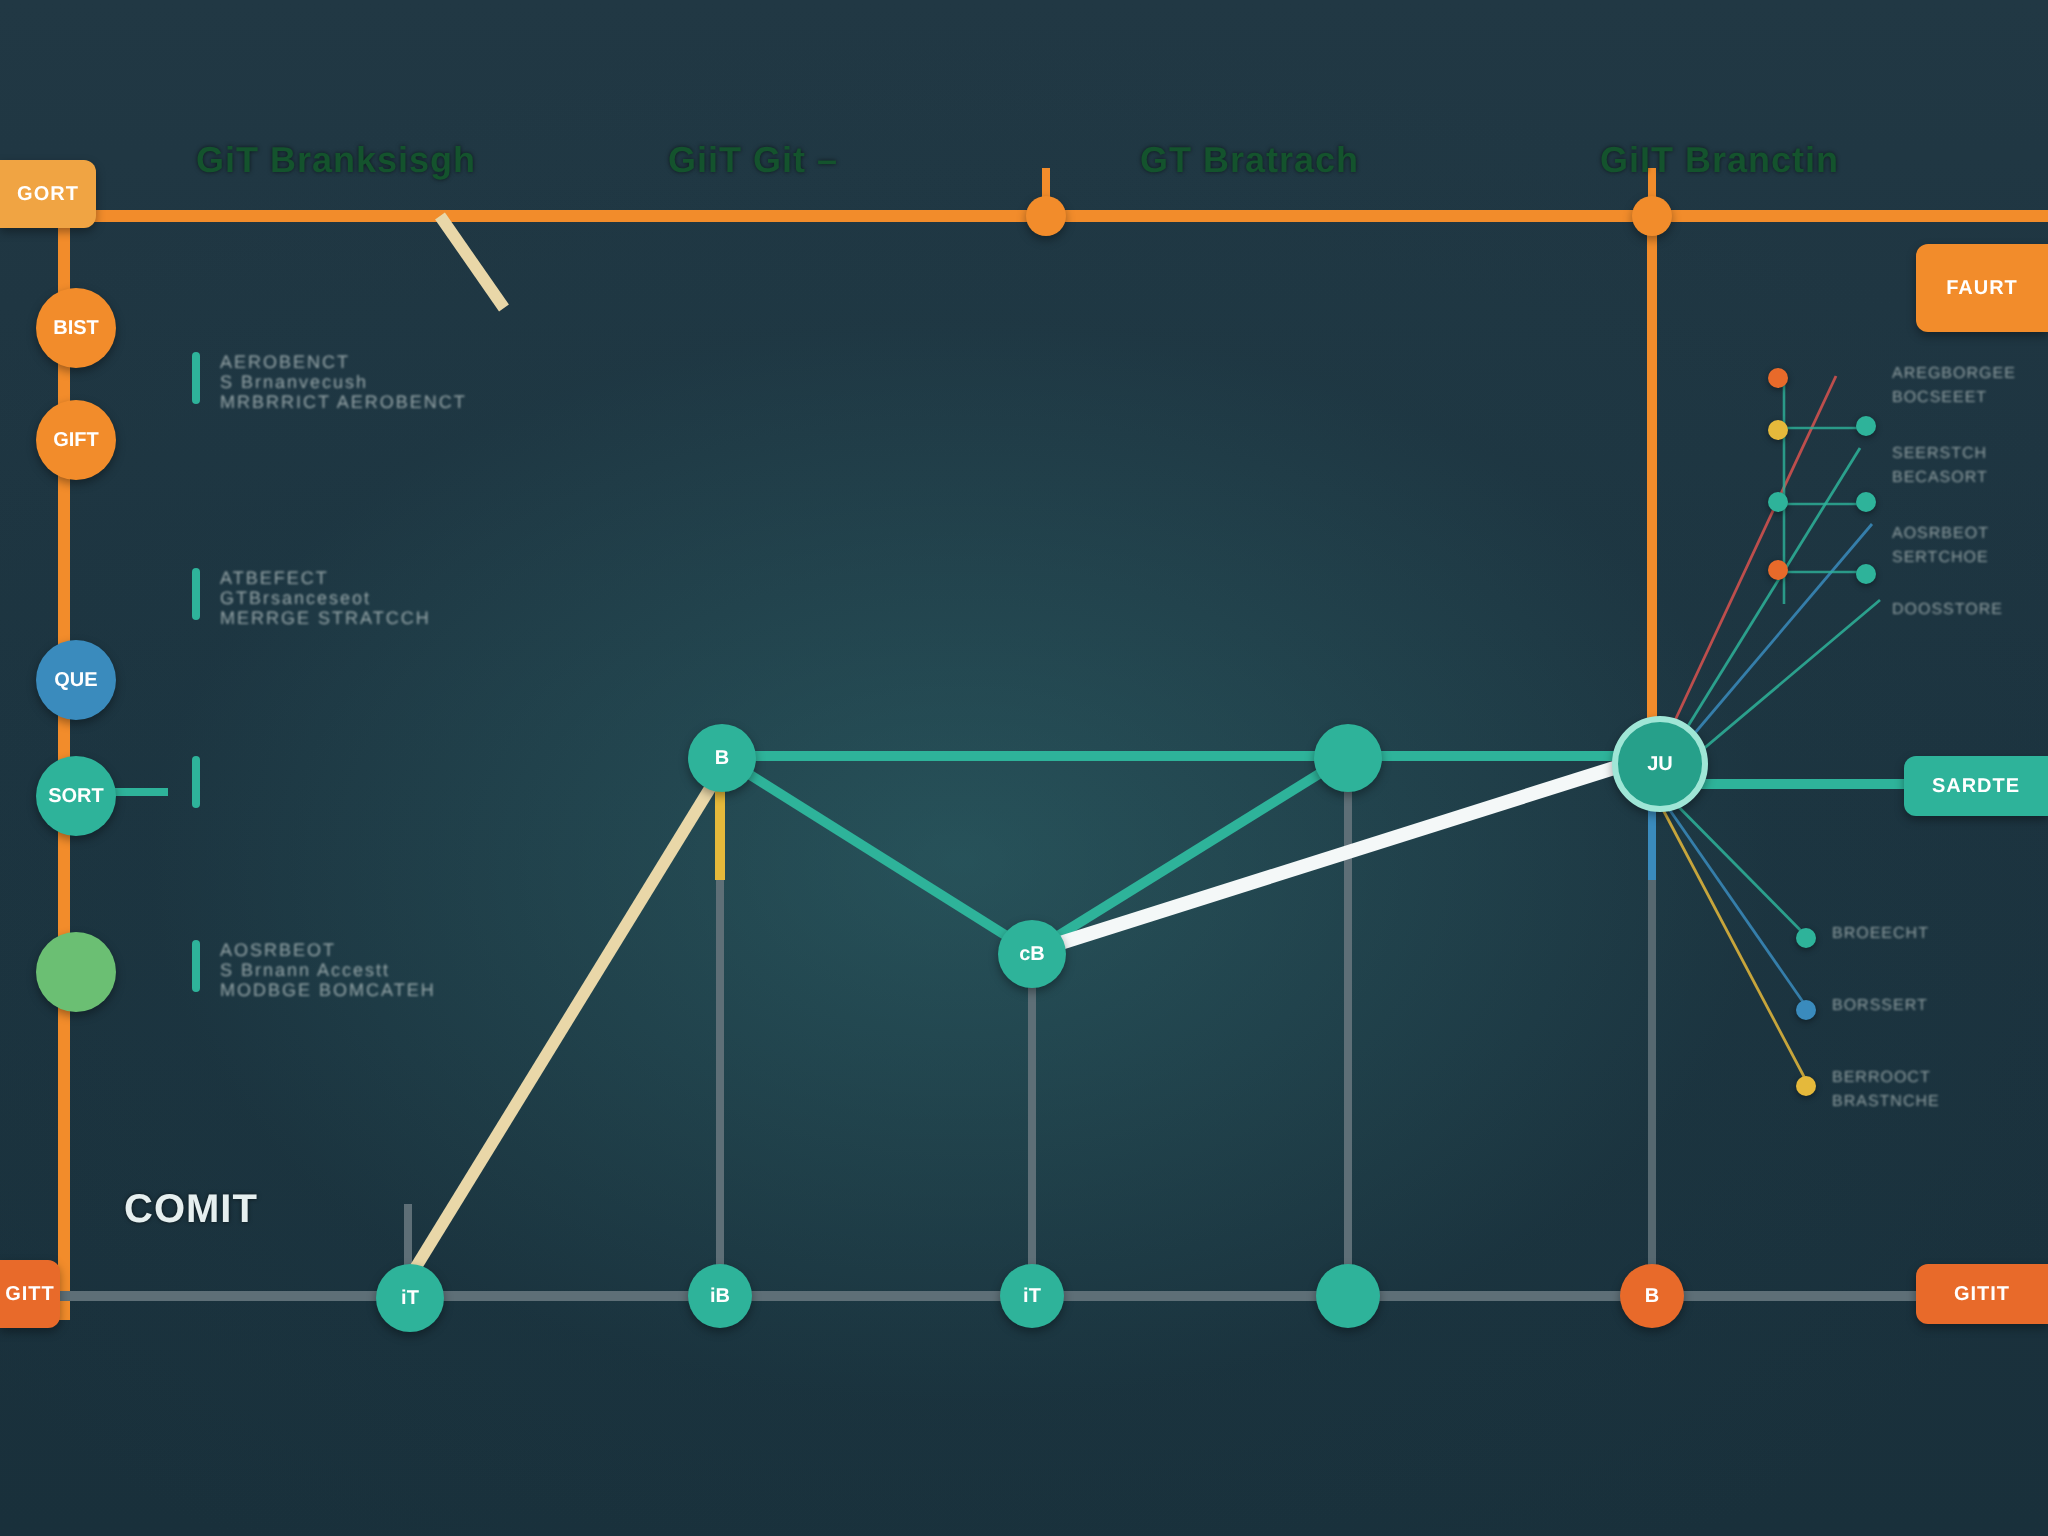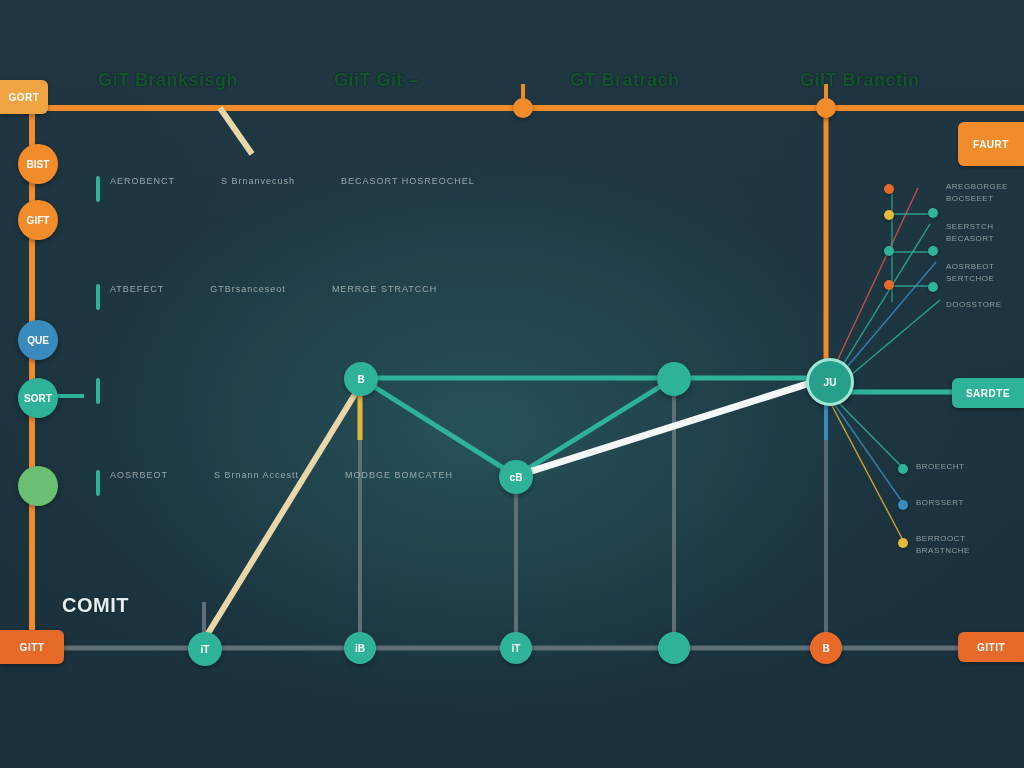--- a/index.html
+++ b/index.html
@@ -19,21 +19,21 @@
   .hdr{font-size:18px;font-weight:600;color:#14532d;}
   .pill{position:absolute;border-radius:6px;display:flex;align-items:center;
         justify-content:center;font-size:10px;font-weight:600;color:#fff;
         box-shadow:0 2px 5px rgba(0,0,0,.35);letter-spacing:.5px;}
   .dot{position:absolute;border-radius:50%;display:flex;align-items:center;
        justify-content:center;font-size:10px;font-weight:600;color:#fff;
        box-shadow:0 2px 5px rgba(0,0,0,.35);}
   svg{position:absolute;left:0;top:0;pointer-events:none;}
   .legend-row{position:absolute;display:flex;gap:10px;align-items:flex-start;}
   .legend-bar{width:4px;height:26px;border-radius:2px;flex:0 0 4px;}
-  .legend-txt{display:flex;flex-direction:row;gap:46px;}
+  .legend-txt{display:flex;flex-direction:column;}
   .legend-txt span{font-size:9px;letter-spacing:1px;filter:blur(.55px);
                    opacity:.78;color:#b8c4c4;}
   .mini{position:absolute;width:10px;height:10px;border-radius:50%;
         box-shadow:0 1px 3px rgba(0,0,0,.4);}
   .mlabel{position:absolute;font-size:8px;letter-spacing:.5px;color:#a9b6b6;
           filter:blur(.5px);opacity:.8;white-space:nowrap;}
 </style>
 </head>
 <body>
 
@@ -103,28 +103,28 @@
 
 <div class="dot" style="left:513px;top:98px;width:20px;height:20px;background:#f28c2b"></div>
 <div class="dot" style="left:816px;top:98px;width:20px;height:20px;background:#f28c2b"></div>
 
 <div class="pill" style="left:0;top:80px;width:48px;height:34px;border-radius:0 6px 6px 0;background:#f0a443">GORT</div>
 <div class="dot" style="left:18px;top:144px;width:40px;height:40px;background:#f28c2b">BIST</div>
 <div class="dot" style="left:18px;top:200px;width:40px;height:40px;background:#f28c2b">GIFT</div>
 <div class="dot" style="left:18px;top:320px;width:40px;height:40px;background:#3a8bbd">QUE</div>
 <div class="dot" style="left:18px;top:378px;width:40px;height:40px;background:#2eb39a">SORT</div>
 <div class="dot" style="left:18px;top:466px;width:40px;height:40px;background:#6bbf73"></div>
-<div class="pill" style="left:0;top:630px;width:64px;height:34px;border-radius:0 6px 6px 0;background:#e86a2a">GITT</div>
+<div class="pill" style="left:0;top:630px;width:30px;height:34px;border-radius:0 6px 6px 0;background:#e86a2a">GITT</div>
 
 <div class="legend-row" style="left:96px;top:176px">
   <div class="legend-bar" style="background:#2eb39a"></div>
   <div class="legend-txt">
       <span>AEROBENCT</span>
       <span>S Brnanvecush</span>
-      <span>BECASORT HOSREOCHEL</span>
+      <span>MRBRRICT AEROBENCT</span>
     </div>
 </div>
 <div class="legend-row" style="left:96px;top:284px">
   <div class="legend-bar" style="background:#2eb39a"></div>
   <div class="legend-txt">
       <span>ATBEFECT</span>
       <span>GTBrsanceseot</span>
       <span>MERRGE STRATCCH</span>
     </div>
 </div>

